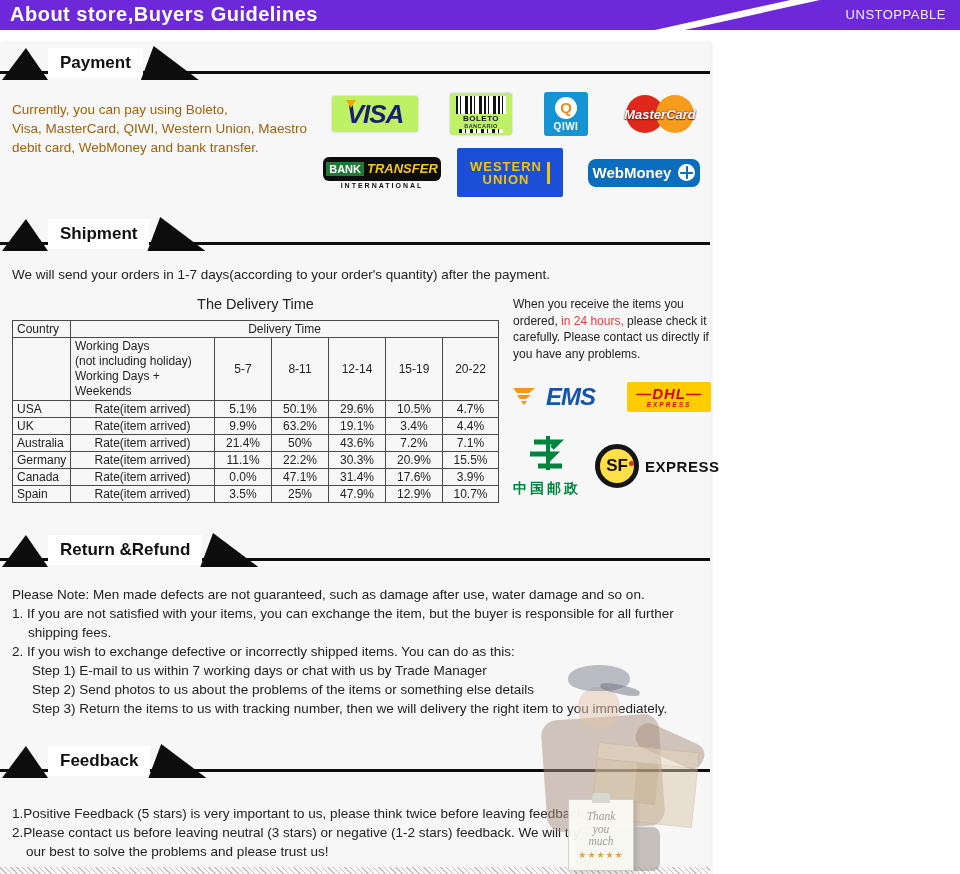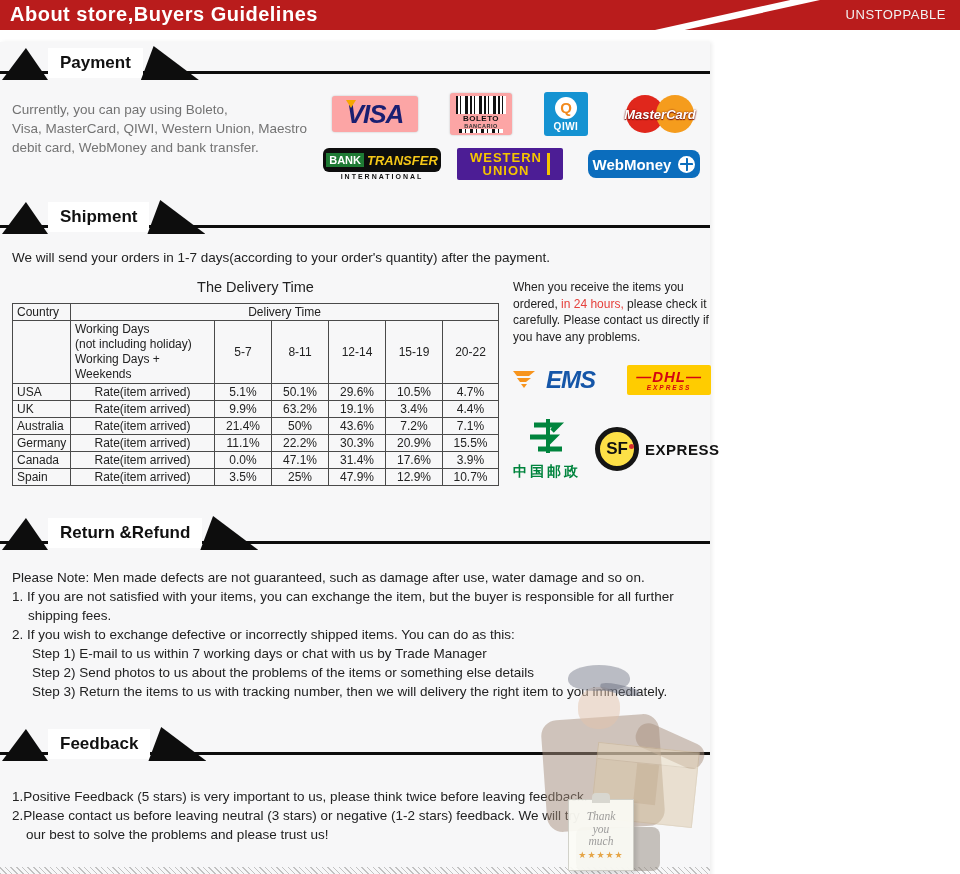--- a/index.html
+++ b/index.html
@@ -1,41 +1,41 @@
 <!DOCTYPE html>
 <html><head>
 <meta charset="utf-8">
 <style>
   * { box-sizing: border-box; margin: 0; padding: 0; }
   html,body { width:960px; height:874px; background:#ffffff; font-family:"Liberation Sans", sans-serif; overflow:hidden; }
 
   
-  .topbar { position:relative; width:960px; height:30px; background:#b91c1c; overflow:hidden; }
+  .topbar { position:relative; width:960px; height:30px; background:#6d28d9; overflow:hidden; }
   .topbar-title { position:absolute; left:10px; top:3px; color:#fff; font-size:20px; font-weight:bold; letter-spacing:0.5px; }
   .topbar-slash { position:absolute; left:655px; top:0; width:165px; height:30px; background:#ffffff; clip-path:polygon(82% 0, 100% 0, 18% 100%, 0 100%); }
   .topbar-right { position:absolute; right:14px; top:7px; color:#f2f2f2; font-size:13px; letter-spacing:0.5px; }
 
   
   .content { position:relative; width:710px; height:844px; background:#f7f7f8; box-shadow:2px 0 4px rgba(0,0,0,0.07); }
 
   
   .sec-head { position:relative; display:flex; align-items:flex-end; height:38px; }
   .sec-line { position:absolute; left:0; right:0; bottom:6px; height:3px; background:#0d0d0d; z-index:0; }
   .tri-l { width:46px; height:32px; background:#0d0d0d; clip-path:polygon(52% 0, 100% 100%, 0 100%); z-index:2; margin-left:2px; }
   .sec-label { position:relative; z-index:1; background:#ffffff; height:30px; margin-bottom:2px; padding:0 12px; display:flex; align-items:center; font-size:17px; font-weight:bold; color:#111; }
   .tri-r { width:58px; height:34px; background:#0d0d0d; clip-path:polygon(22% 0, 100% 100%, 0 100%); z-index:2; margin-left:-2px; }
   .mt12{margin-top:12px}.mt10{margin-top:10px}.mt26{margin-top:26px}.mt22{margin-top:22px}
 
   
   .pay-row { display:flex; padding:12px 6px 6px 12px; }
-  .pay-text { width:312px; font-size:13.5px; color:#737373; line-height:19px; padding-top:8px; }
+  .pay-text { width:312px; font-size:13.5px; color:#a16207; line-height:19px; padding-top:8px; }
   .pay-icons { flex:1; display:flex; flex-direction:column; gap:12px; padding-left:8px; }
   .icon-row { display:flex; align-items:center; justify-content:space-between; padding-right:4px; }
 
-  .card { background:#fca5a5; border-radius:3px; box-shadow:0 0 2px rgba(0,0,0,0.25); }
+  .card { background:#bef264; border-radius:3px; box-shadow:0 0 2px rgba(0,0,0,0.25); }
   .visa { width:86px; height:36px; position:relative; display:flex; align-items:center; justify-content:center; }
   .visa-txt { font-size:26px; font-weight:bold; font-style:italic; color:#1a1f71; letter-spacing:-1px; }
   .visa-wedge { position:absolute; left:14px; top:4px; width:10px; height:8px; background:#f7a600; clip-path:polygon(0 0,100% 0,50% 100%); }
 
   .boleto { width:62px; height:42px; display:flex; flex-direction:column; align-items:center; justify-content:center; padding:2px; }
   .barcode { width:50px; height:18px; background:repeating-linear-gradient(90deg,#111 0 2px,#fff 2px 4px,#111 4px 5px,#fff 5px 9px,#111 9px 12px,#fff 12px 14px); }
   .boleto-t1 { font-size:8px; font-weight:bold; color:#111; letter-spacing:0.5px; }
   .boleto-t2 { font-size:5.5px; font-weight:bold; color:#333; letter-spacing:0.5px; }
   .barcode2 { width:44px; height:4px; background:repeating-linear-gradient(90deg,#111 0 3px,#fff 3px 6px,#111 6px 7px,#fff 7px 11px); }
 
@@ -47,21 +47,21 @@
   .mc-c1 { position:absolute; left:6px; top:2px; width:38px; height:38px; border-radius:50%; background:#e0271c; }
   .mc-c2 { position:absolute; right:6px; top:2px; width:38px; height:38px; border-radius:50%; background:#f59c1d; }
   .mc-txt { position:absolute; left:0; right:0; top:14px; text-align:center; color:#fff; font-size:13px; font-weight:bold; font-style:italic; text-shadow:0 0 2px #7a1208, 0 1px 1px #7a1208; }
 
   .bt { width:100px; display:flex; flex-direction:column; align-items:center; }
   .bt-box { width:118px; height:24px; background:#0d0d0d; border-radius:6px; display:flex; align-items:center; justify-content:center; gap:3px; }
   .bt-bank { background:#1e7a34; color:#fff; font-size:11px; font-weight:bold; padding:1px 3px; }
   .bt-transfer { color:#f5c718; font-size:13px; font-weight:bold; font-style:italic; }
   .bt-intl { font-size:7px; font-weight:bold; color:#111; letter-spacing:2px; margin-top:1px; }
 
-  .wu { width:106px; height:32px; background:#4c1d95; border-radius:2px; display:flex; align-items:center; justify-content:center; }
+  .wu { width:106px; height:49px; background:#1d4ed8; border-radius:2px; display:flex; align-items:center; justify-content:center; }
   .wu-lines { text-align:center; color:#f5c400; font-weight:bold; font-size:13px; line-height:13px; letter-spacing:1px; font-stretch:condensed; }
   .wu-bar { width:3px; height:22px; background:#f5c400; margin-left:5px; }
 
   .wm { width:112px; height:28px; background:#0b6dbd; border-radius:8px; display:flex; align-items:center; justify-content:center; gap:7px; }
   .wm-txt { color:#fff; font-size:15px; font-weight:bold; }
   .wm-globe { width:17px; height:17px; border-radius:50%; background:
       linear-gradient(#0b6dbd 0 0) center/100% 2px no-repeat,
       linear-gradient(90deg,#0b6dbd 0 0) center/2px 100% no-repeat,
       radial-gradient(circle at 50% 50%, #fff 60%, #dce9f5 100%);
       border:2px solid #fff; }

